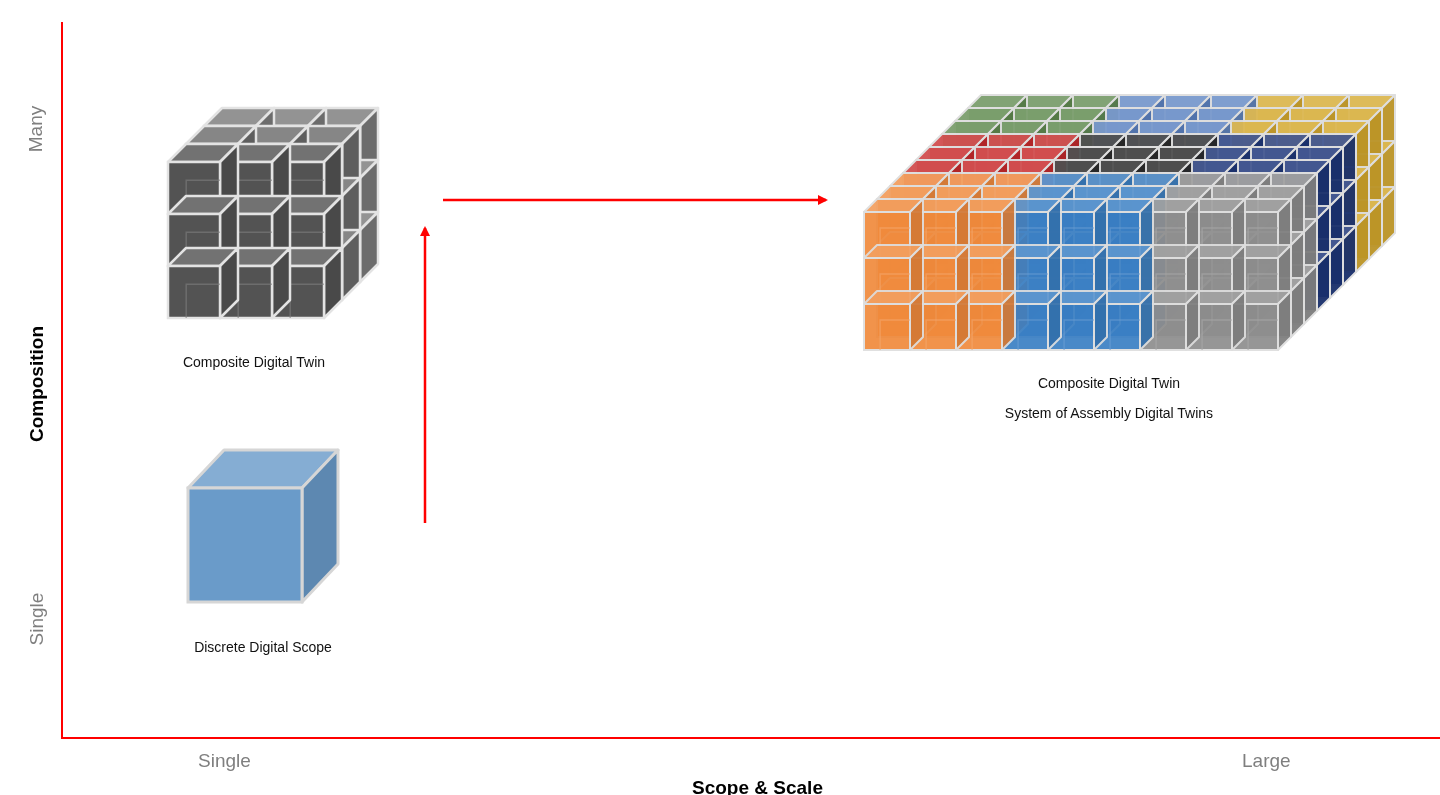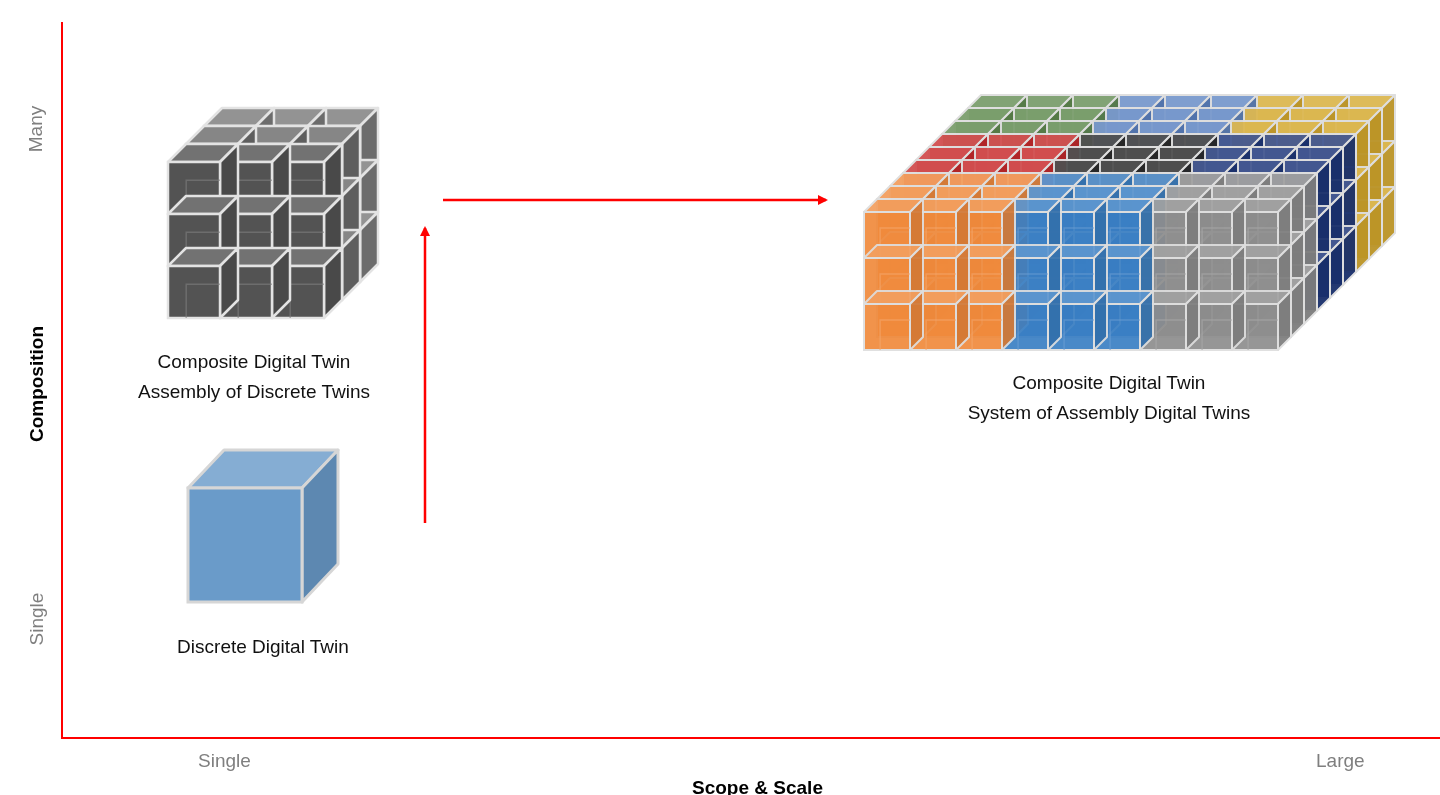--- a/index.html
+++ b/index.html
@@ -1,36 +1,36 @@
 <!DOCTYPE html>
 <html><head>
 <meta charset="utf-8">
 <style>
   html, body { margin: 0; padding: 0; background: #ffffff; }
   body { width: 1440px; height: 795px; position: relative; overflow: hidden; font-family: "Liberation Sans", "DejaVu Sans", sans-serif; }
   .abs { position: absolute; }
   .axis-label-v { position: absolute; transform: rotate(-90deg); transform-origin: center center; white-space: nowrap; }
   .tick { color: #7f7f7f; font-size: 19px; }
   .axis-title { color: #000; font-weight: bold; font-size: 19px; }
-  .caption { position: absolute; text-align: center; color: #111; font-size: 19px; line-height: 30px; white-space: nowrap; }
+  .caption { position: absolute; text-align: center; color: #111; font-size: 14px; line-height: 30px; white-space: nowrap; }
   svg { position: absolute; left: 0; top: 0; }
 </style>
 </head>
 <body>
 
 <div class="abs" style="left:61px;top:22px;width:2px;height:717px;background:#ff0000;"></div>
 <div class="abs" style="left:61px;top:737px;width:1379px;height:2px;background:#ff0000;"></div>
 
 <div class="axis-label-v tick" style="left:6px;top:118px;width:60px;text-align:center;">Many</div>
 <div class="axis-label-v axis-title" style="left:-28px;top:373px;width:130px;text-align:center;">Composition</div>
 <div class="axis-label-v tick" style="left:7px;top:608px;width:60px;text-align:center;">Single</div>
 
 <div class="abs tick" style="left:198px;top:750px;">Single</div>
 <div class="abs axis-title" style="left:692px;top:777px;">Scope &amp; Scale</div>
-<div class="abs tick" style="left:1316px;top:750px;">Large</div>
+<div class="abs tick" style="left:1242px;top:750px;">Large</div>
 
 <svg id="stage" width="1440" height="795" viewBox="0 0 1440 795">
   <defs>
     <marker id="arrowhead" markerWidth="10" markerHeight="10" refX="8" refY="5" orient="auto" markerUnits="userSpaceOnUse">
       <path d="M0,0 L10,5 L0,10 Z" fill="#ff0000"></path>
     </marker>
   </defs>
   <g id="arrows-layer">
       <line x1="425" y1="523" x2="425" y2="228" stroke="#ff0000" stroke-width="2.5" marker-end="url(#arrowhead)"></line>
       <line x1="443" y1="200" x2="826" y2="200" stroke="#ff0000" stroke-width="2.5" marker-end="url(#arrowhead)"></line>
@@ -1429,21 +1429,20 @@
         <polygon points="864,304 877,291 923,291 910,304" fill="#f39f5f" stroke="#dedede" stroke-width="2" stroke-linejoin="round" opacity="0.92"></polygon>
         <polygon points="910,304 923,291 923,337 910,350" fill="#d37935" stroke="#dedede" stroke-width="2" stroke-linejoin="round" opacity="0.92"></polygon>
         <rect x="864" y="304" width="46" height="46" fill="#f08a3c" stroke="#dedede" stroke-width="2" opacity="0.92"></rect>
         <polyline points="880.1,350 880.1,320.1 910,320.1" fill="none" stroke="#f4a76d" stroke-width="1.5" opacity="0.6"></polyline>
       </g>
     </g>
 </svg>
 
 <div class="caption" style="left:104px;top:347px;width:300px;">
   <div>Composite Digital Twin</div>
-  <div>Assembly of Discrete Twins</div>
 </div>
 <div class="caption" style="left:113px;top:632px;width:300px;">
-  <div>Discrete Digital Twin</div>
+  <div>Discrete Digital Scope</div>
 </div>
 <div class="caption" style="left:909px;top:368px;width:400px;">
   <div>Composite Digital Twin</div>
   <div>System of Assembly Digital Twins</div>
 </div>
 
 </body></html>

